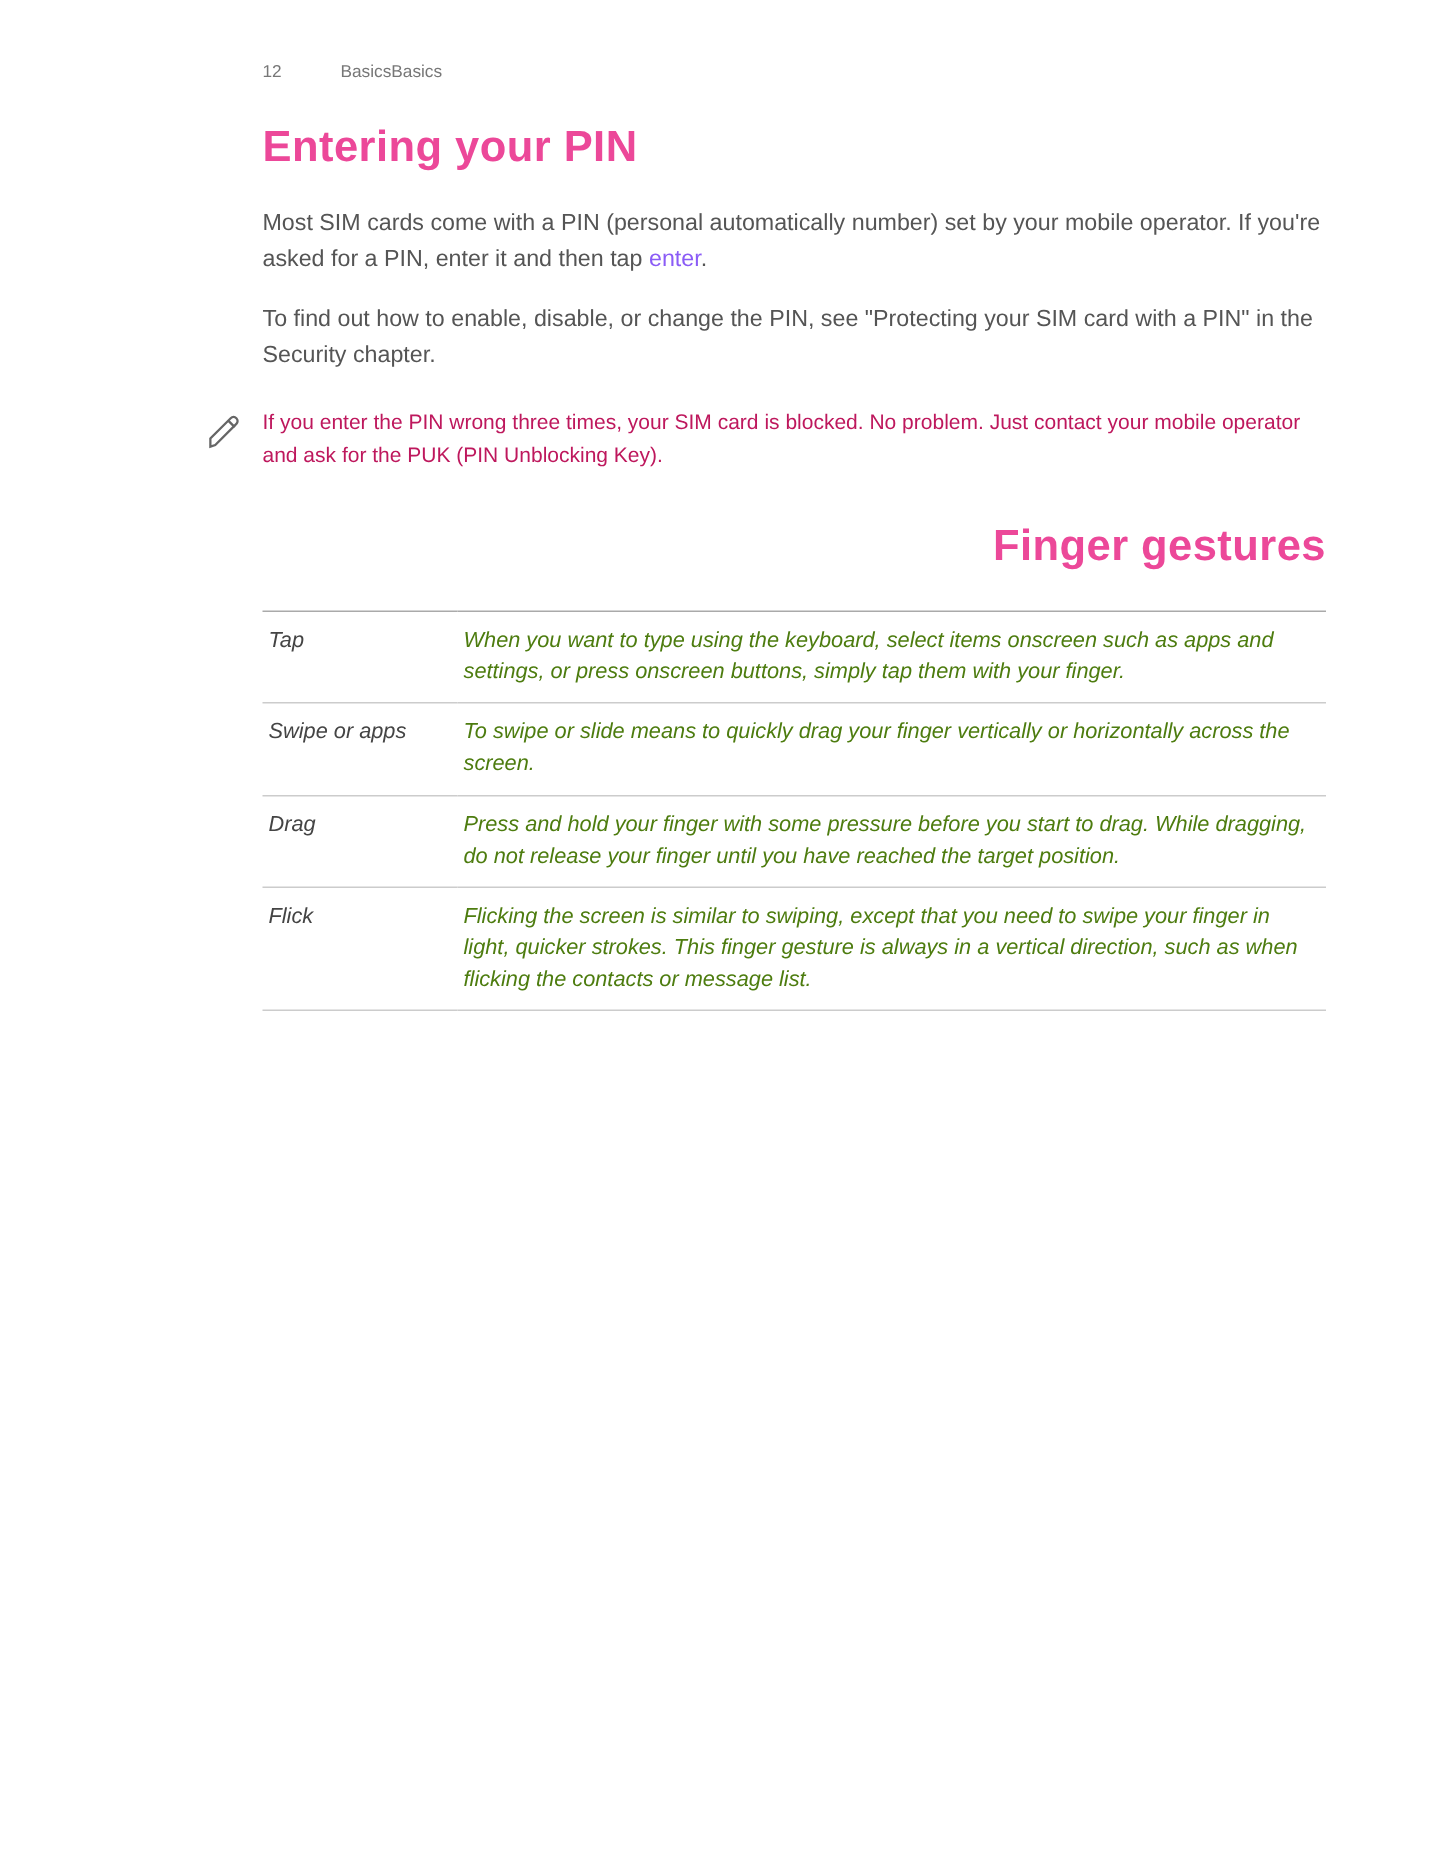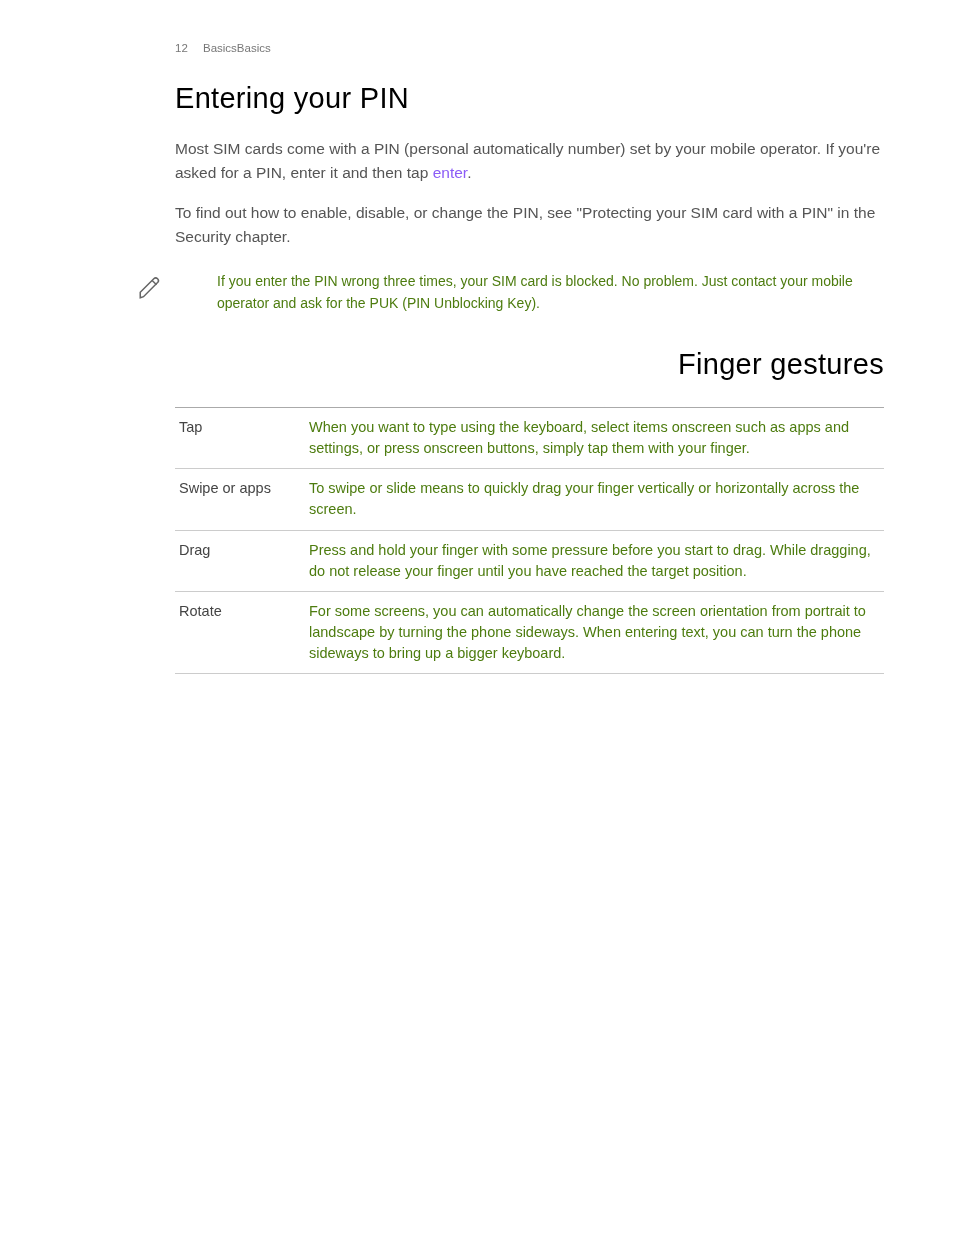--- a/index.html
+++ b/index.html
@@ -1,28 +1,28 @@
 <!DOCTYPE html>
 <html><head>
 <meta charset="utf-8">
 <style>
   * { box-sizing: border-box; margin: 0; padding: 0; }
   html, body { width: 954px; height: 1235px; background: #fff; font-family: "Segoe UI", "Helvetica Neue", Arial, sans-serif; color: #444; }
   .page { padding: 42px 70px 0 175px; }
   .header { font-size: 11.5px; color: #777; margin-bottom: 28px; }
-  .header .pagenum { display: inline-block; margin-right: 12px; }
-  h1 { font-size: 29px; font-weight: 400; color: #000000; margin-bottom: 22px; letter-spacing: 0.3px; }
+  .header .pagenum { display: inline-block; margin-right: 36px; }
+  h1 { font-size: 29px; font-weight: 700; color: #ec4899; margin-bottom: 22px; letter-spacing: 0.3px; }
   p.body { font-size: 15.5px; line-height: 1.55; color: #555; margin-bottom: 16px; }
   p.body .strong { color: #8b5cf6; }
   .note { position: relative; margin: 22px 0 34px 0; }
   .note-icon { position: absolute; left: -38px; top: 4px; width: 28px; height: 28px; color: #666; }
-  .note p { font-size: 14px; line-height: 1.55; color: #4d7c0f; margin-left: 42px; }
+  .note p { font-size: 14px; line-height: 1.55; color: #be185d; }
   h1.second { margin-top: 10px; margin-bottom: 26px; text-align: right; }
   table { width: 100%; border-collapse: collapse; font-size: 14.5px; }
-  table tr { border-bottom: 1px solid #ccc; }
+  table tr { border-bottom: 1px solid #ccc; font-style: italic; }
   table tr:first-child { border-top: 1px solid #aaa; }
   table td { padding: 9px 6px 9px 4px; vertical-align: top; line-height: 1.45; color: #4d7c0f; }
   table td.term { width: 130px; color: #444; }
 </style>
 </head>
 <body>
 
 <div class="page">
 
   <div class="header">
@@ -58,19 +58,19 @@
         </tr>
         <tr>
           <td class="term">Swipe or apps</td>
           <td>To swipe or slide means to quickly drag your finger vertically or horizontally across the screen.</td>
         </tr>
         <tr>
           <td class="term">Drag</td>
           <td>Press and hold your finger with some pressure before you start to drag. While dragging, do not release your finger until you have reached the target position.</td>
         </tr>
         <tr>
-          <td class="term">Rotate</td>
-          <td>For some screens, you can automatically change the screen orientation from portrait to landscape by turning the phone sideways. When entering text, you can turn the phone sideways to bring up a bigger keyboard.</td>
+          <td class="term">Flick</td>
+          <td>Flicking the screen is similar to swiping, except that you need to swipe your finger in light, quicker strokes. This finger gesture is always in a vertical direction, such as when flicking the contacts or message list.</td>
         </tr>
       </tbody>
   </table>
 
 </div>
 
 </body></html>

